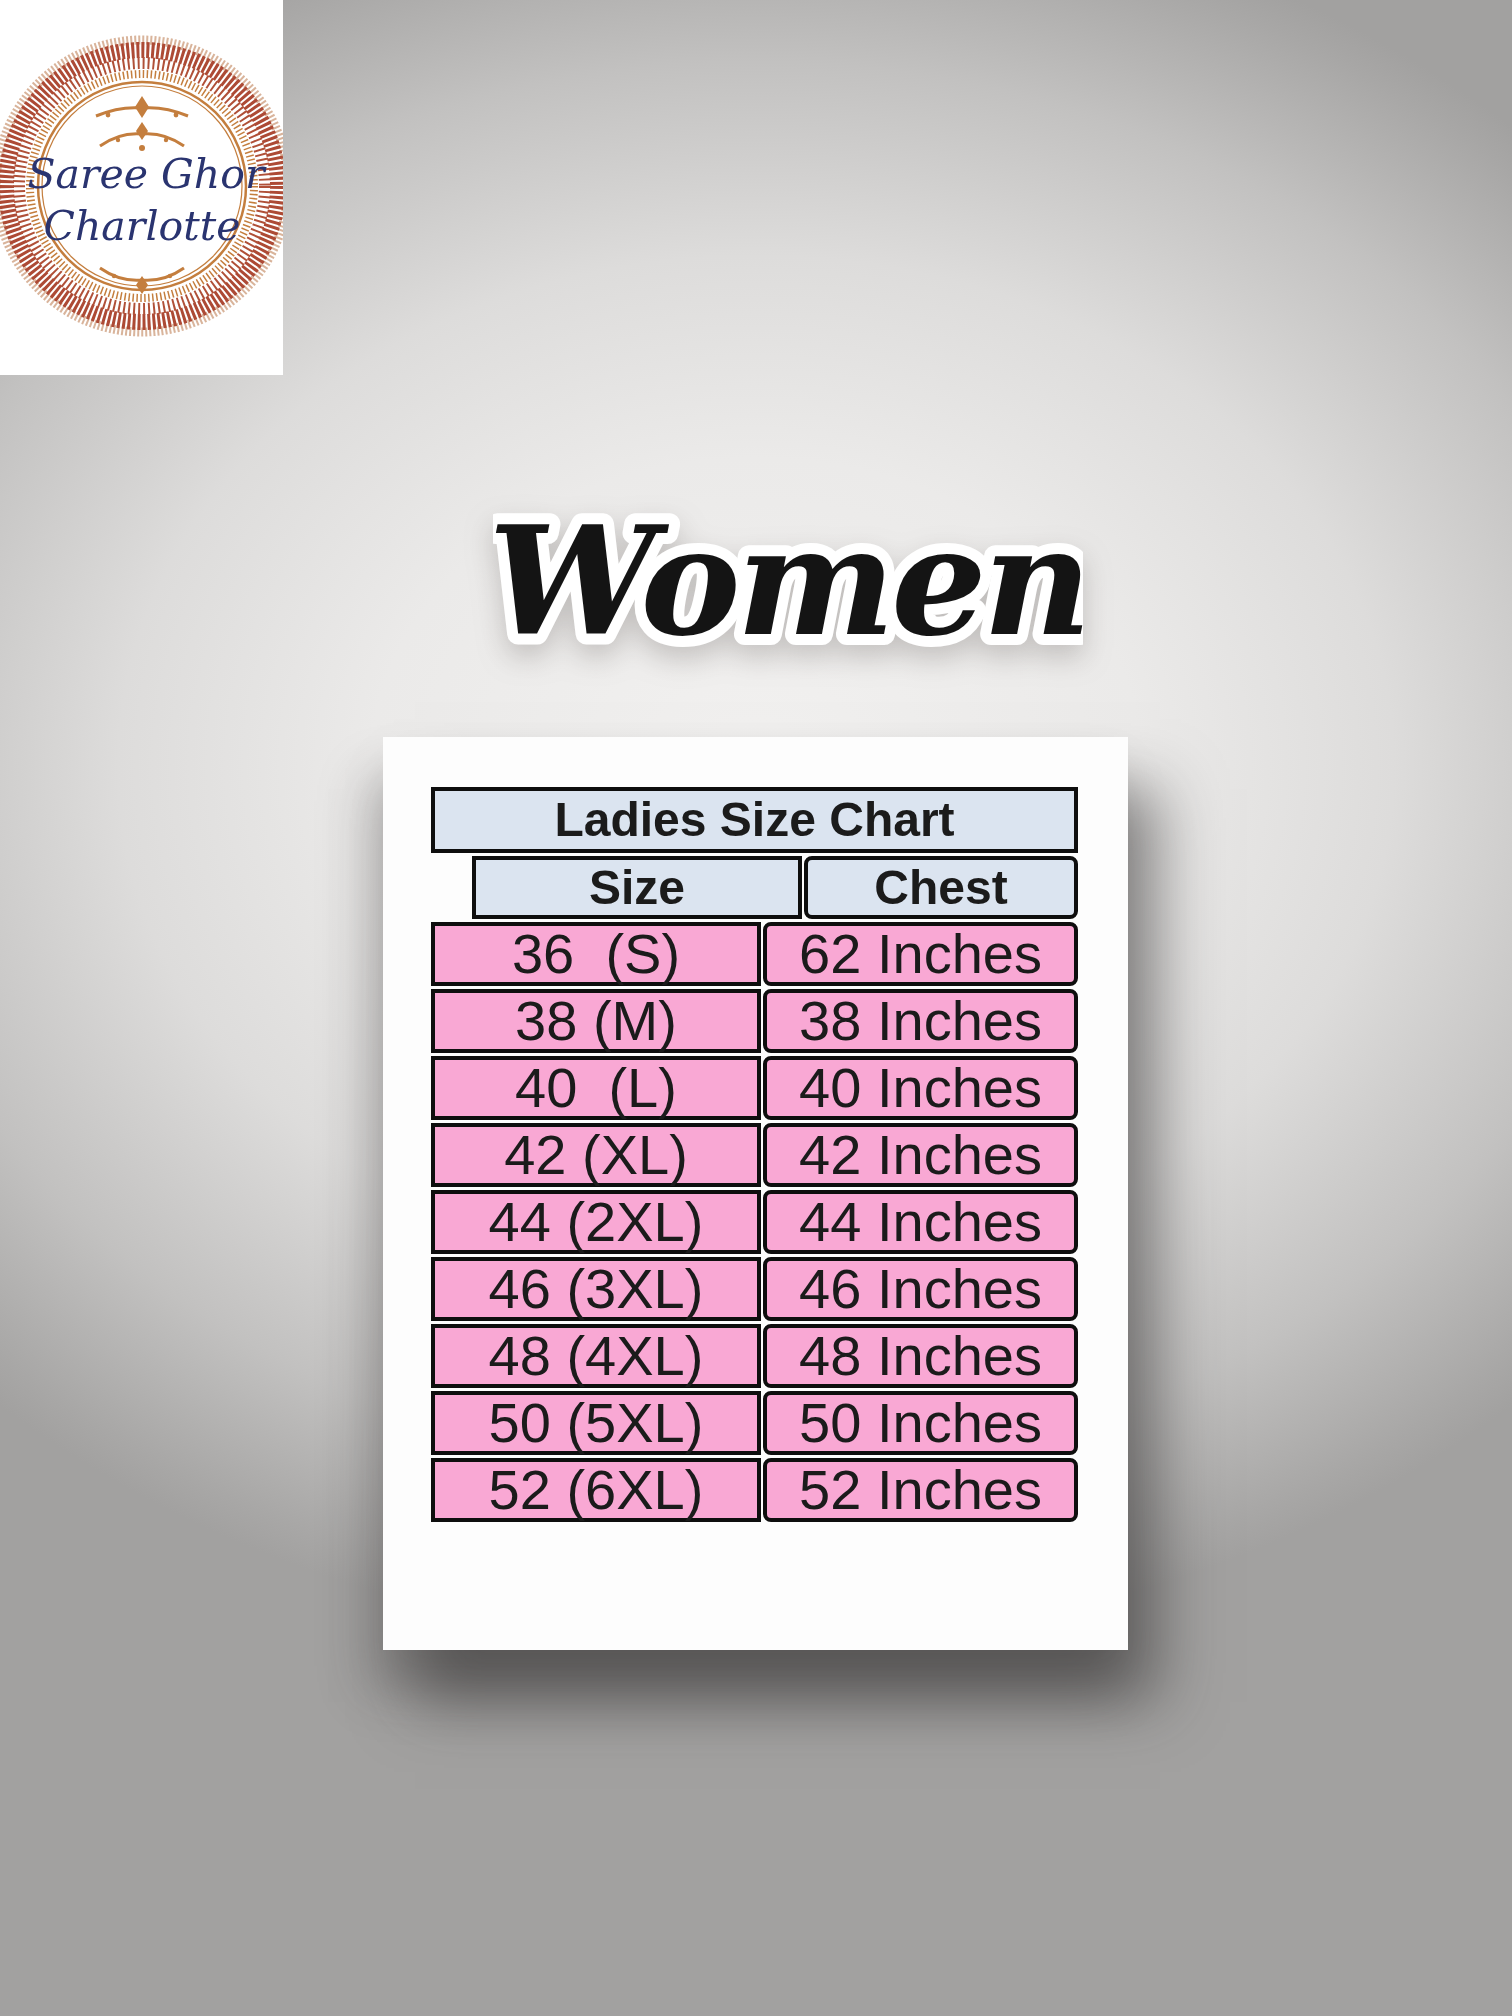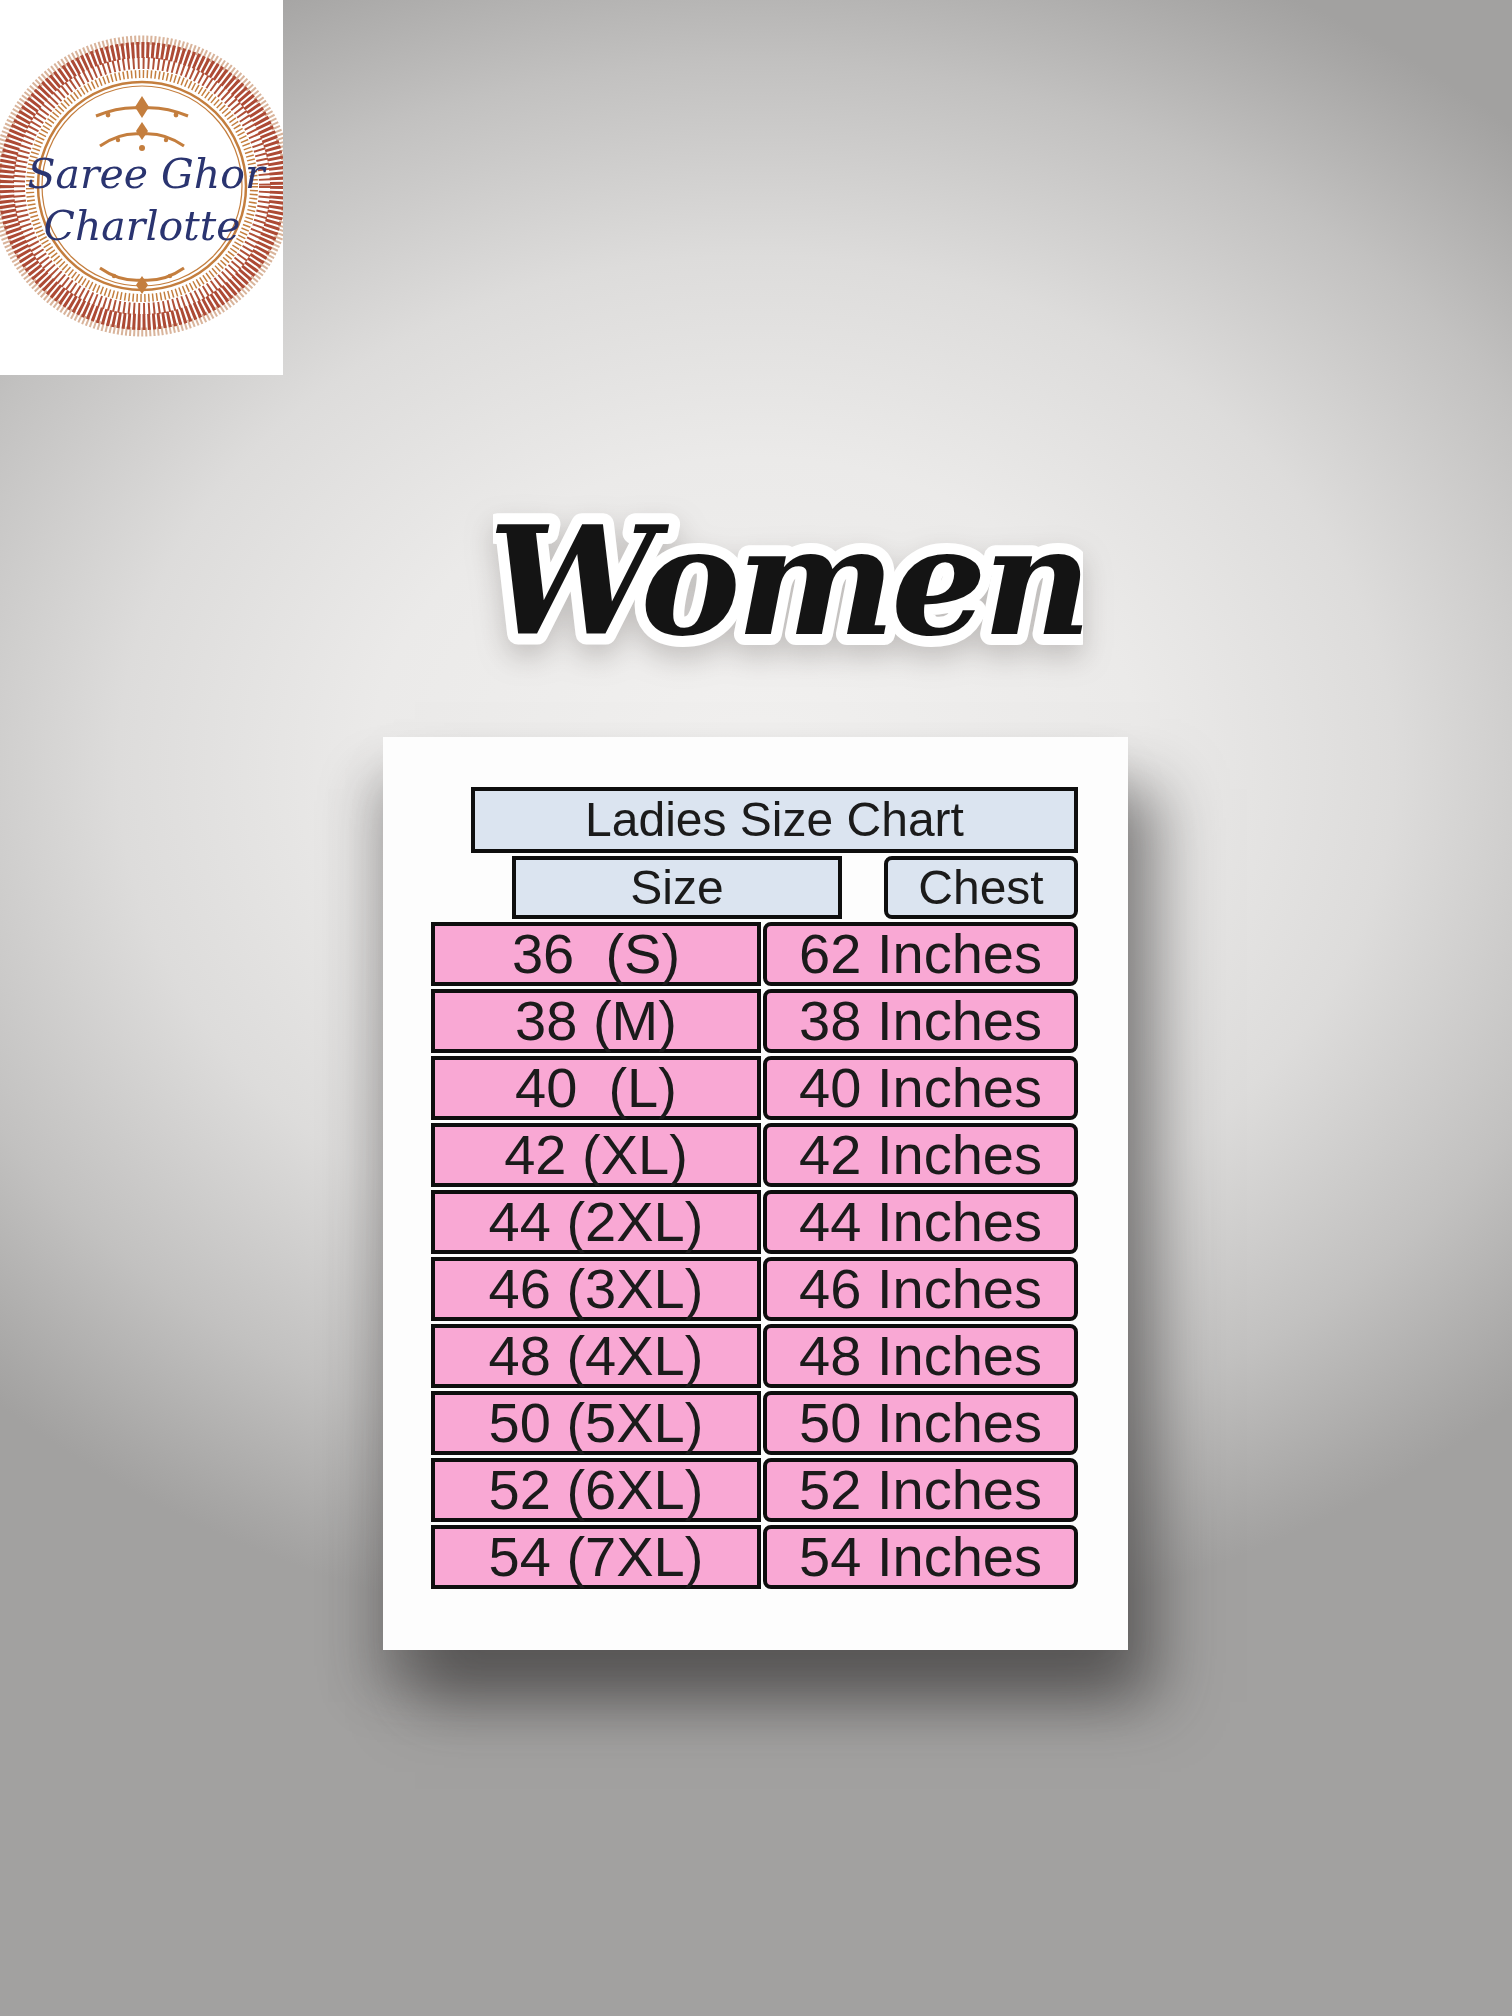--- a/index.html
+++ b/index.html
@@ -67,23 +67,22 @@
     display:flex; align-items:center; justify-content:center;
     color:var(--table-text);
     white-space:pre;
     line-height:1;
   }
   .row-title  { height:66px; }
   .row-head   { height:63px;padding-left:41px; }
   .row-data   { height:64px; }
   .row-title .cell, .row-head .cell {
     background:var(--header-bg);
-    font-weight:normal;
+    font-weight:bold;
     font-size:48px;
-    margin-left:40px;
   }
   .row-title .cell { width:100%; }
   .row-data .cell { font-size:56px; font-weight:400; }
   .c1 { width:330px; flex:0 0 330px; }
   .c2 { flex:1 1 auto;border-radius:8px; }
 </style>
 </head>
 <body>
 
 <div class="stage">
@@ -167,21 +166,17 @@
         <div class="cell c2">48 Inches</div>
       </div>
       <div class="trow row-data">
         <div class="cell c1">50 (5XL)</div>
         <div class="cell c2">50 Inches</div>
       </div>
       <div class="trow row-data">
         <div class="cell c1">52 (6XL)</div>
         <div class="cell c2">52 Inches</div>
       </div>
-      <div class="trow row-data">
-        <div class="cell c1">54 (7XL)</div>
-        <div class="cell c2">54 Inches</div>
-      </div>
 
     </div>
   </div>
 
 </div>
 
 </body></html>

